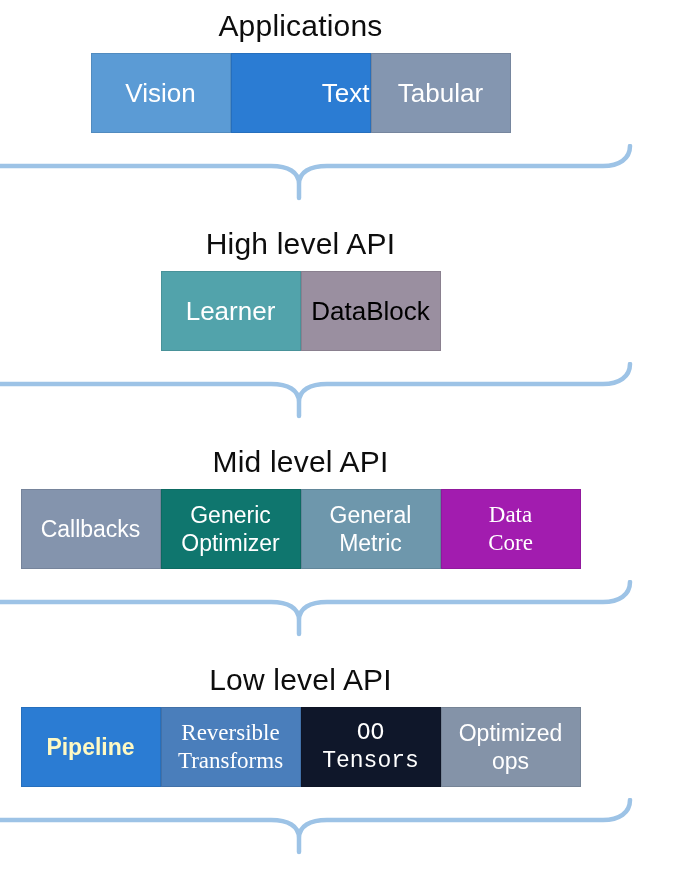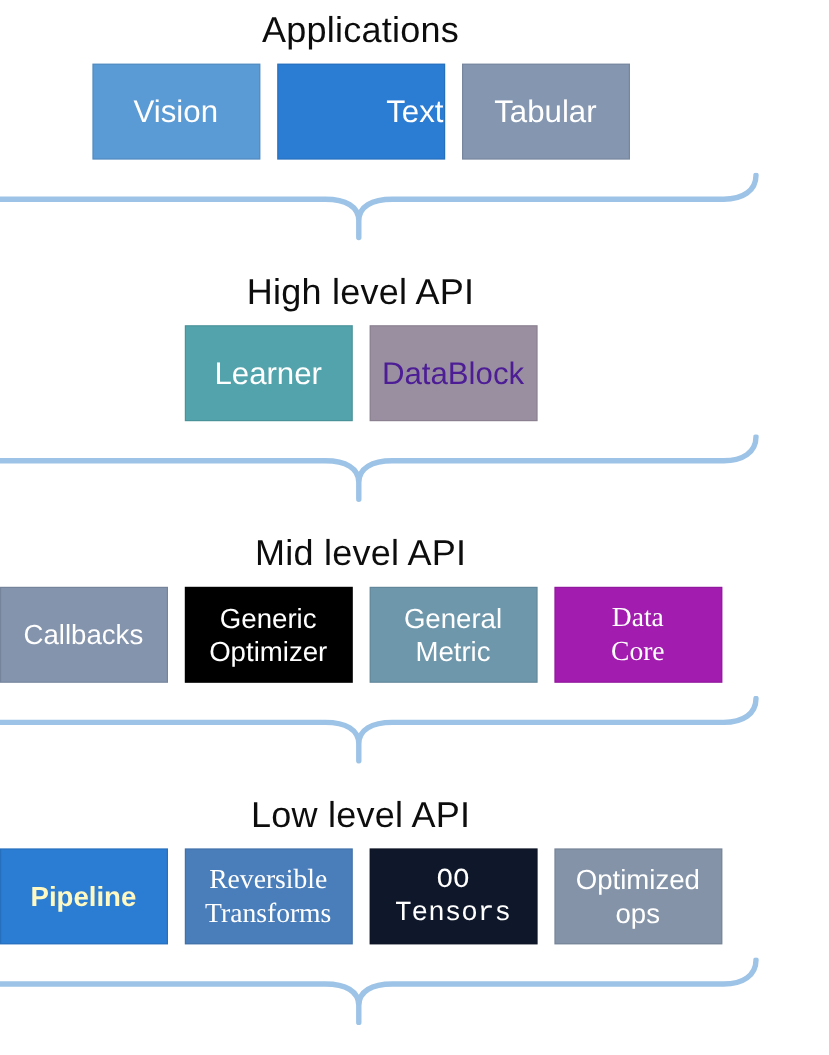--- a/index.html
+++ b/index.html
@@ -26,21 +26,21 @@
     margin-bottom: 22px;
   }
   .section-title {
     font-size: 30px;
     line-height: 40px;
     color: #0d0d0d;
     letter-spacing: 0.2px;
   }
   .box-row {
     display: flex;
-    gap: 14px;
+    gap: 0;
     justify-content: center;
     margin-top: 7px;
   }
   .box {
     width: 140px;
     height: 80px;
     display: flex;
     align-items: center;
     justify-content: center;
     text-align: center;
@@ -84,35 +84,35 @@
       <div class="brace"><svg width="664" height="58" viewBox="0 0 664 58">
           <path d="M 3 2 C 3 15, 14 22, 30 22 H 302 C 319 22, 330 28, 330 40 V 54 V 40 C 330 28, 341 22, 358 22 H 634 C 650 22, 661 15, 661 2" fill="none" stroke="#9DC3E6" stroke-width="4.5" stroke-linecap="round" stroke-linejoin="round"></path>
         </svg></div>
     </div>
     <div class="section large">
       <div class="section-title" style="color: rgb(13, 13, 13);">High level API</div>
       <div class="box-row">
         <div class="box" style="background: rgb(82, 163, 171); color: rgb(255, 255, 255);">
           <span>Learner</span>
         </div>
-        <div class="box" style="background: rgb(154, 143, 160); color: #4c1d95;">
+        <div class="box" style="background: rgb(154, 143, 160); color: #000000;">
           <span>DataBlock</span>
         </div>
       </div>
       <div class="brace"><svg width="664" height="58" viewBox="0 0 664 58">
           <path d="M 3 2 C 3 15, 14 22, 30 22 H 302 C 319 22, 330 28, 330 40 V 54 V 40 C 330 28, 341 22, 358 22 H 634 C 650 22, 661 15, 661 2" fill="none" stroke="#9DC3E6" stroke-width="4.5" stroke-linecap="round" stroke-linejoin="round"></path>
         </svg></div>
     </div>
     <div class="section small">
       <div class="section-title" style="color: rgb(13, 13, 13);">Mid level API</div>
       <div class="box-row">
         <div class="box" style="background: rgb(132, 148, 173); color: rgb(255, 255, 255);">
           <span>Callbacks</span>
         </div>
-        <div class="box" style="background: #000000; color: rgb(255, 255, 255);">
+        <div class="box" style="background: #0f766e; color: rgb(255, 255, 255);">
           <span>Generic
 Optimizer</span>
         </div>
         <div class="box" style="background: rgb(110, 151, 172); color: rgb(255, 255, 255);">
           <span>General
 Metric</span>
         </div>
         <div class="box" style="background: #a21caf; color: rgb(255, 255, 255); font-family: Liberation Serif, serif;">
           <span>Data
 Core</span>

